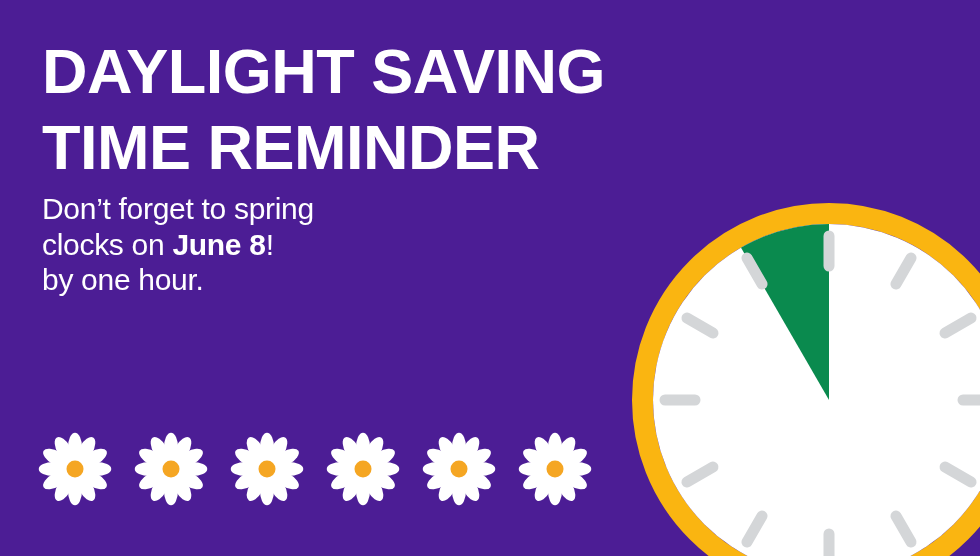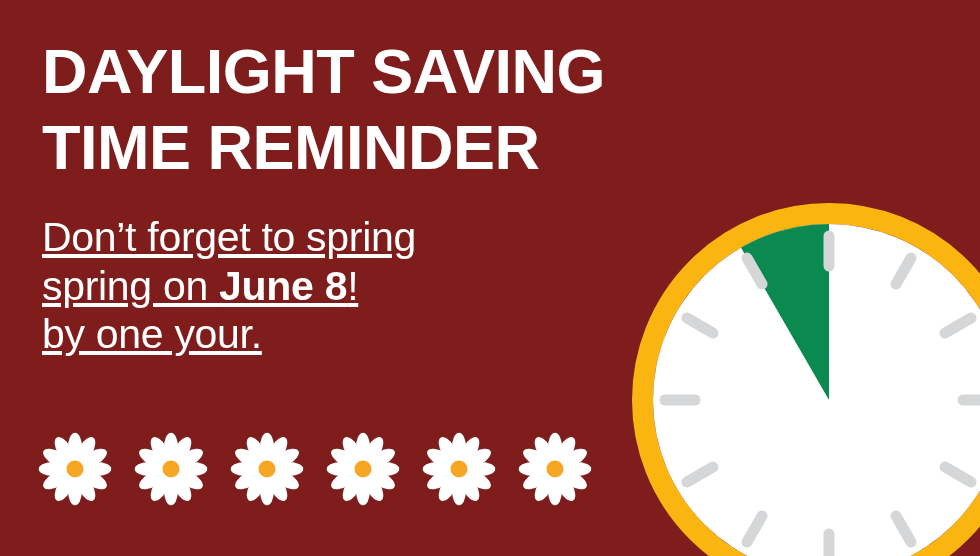--- a/index.html
+++ b/index.html
@@ -13,21 +13,21 @@
 
   body {
     font-family:"Liberation Sans", sans-serif;
     background:#0A8A4E;
   }
 
   #banner {
     position:relative;
     width:980px;
     height:556px;
-    background:#7f1d1d;
+    background:#4c1d95;
     overflow:hidden;
   }
 
   
   #clock-graphic {
     position:absolute;
     left:0; top:0;
     width:980px;
     height:556px;
     pointer-events:none;
@@ -46,27 +46,26 @@
     color:#FFFFFF;
     font-weight:bold;
     font-size:63px;
     line-height:1.20;
     letter-spacing:-0.5px;
     text-transform:uppercase;
     white-space:pre-line;
   }
 
   #subcopy {
-    margin-top:28px;
+    margin-top:6px;
     color:#FFFFFF;
-    font-size:41px;
+    font-size:30px;
     line-height:1.18;
     font-weight:normal;
     letter-spacing:-0.3px;
-    text-decoration:underline;
   }
 
   #subcopy .b { font-weight:bold; }
 
   .sub-line { display:block; white-space:pre; }
 
   
   #daisy-row {
     position:absolute;
     left:38px;
@@ -117,22 +116,22 @@
     </g>
   </svg>
 
   <div id="copy">
 
     <h1 id="headline"><span>DAYLIGHT SAVING</span>
 <span>TIME REMINDER</span></h1>
 
     <p id="subcopy">
       <span class="sub-line">Don’t forget to spring</span>
-      <span class="sub-line"><span>spring on </span><span class="b">June 8</span><span>!</span></span>
-      <span class="sub-line">by one your.</span>
+      <span class="sub-line"><span>clocks on </span><span class="b">June 8</span><span>!</span></span>
+      <span class="sub-line">by one hour.</span>
     </p>
   </div>
 
   <div id="daisy-row">
       <svg class="daisy" viewBox="0 0 100 100">
         <g fill="#FFFFFF">
           <ellipse cx="50" cy="21" rx="9.5" ry="20" transform="rotate(0 50 50)"></ellipse>
           <ellipse cx="50" cy="21" rx="9.5" ry="20" transform="rotate(30 50 50)"></ellipse>
           <ellipse cx="50" cy="21" rx="9.5" ry="20" transform="rotate(60 50 50)"></ellipse>
           <ellipse cx="50" cy="21" rx="9.5" ry="20" transform="rotate(90 50 50)"></ellipse>

